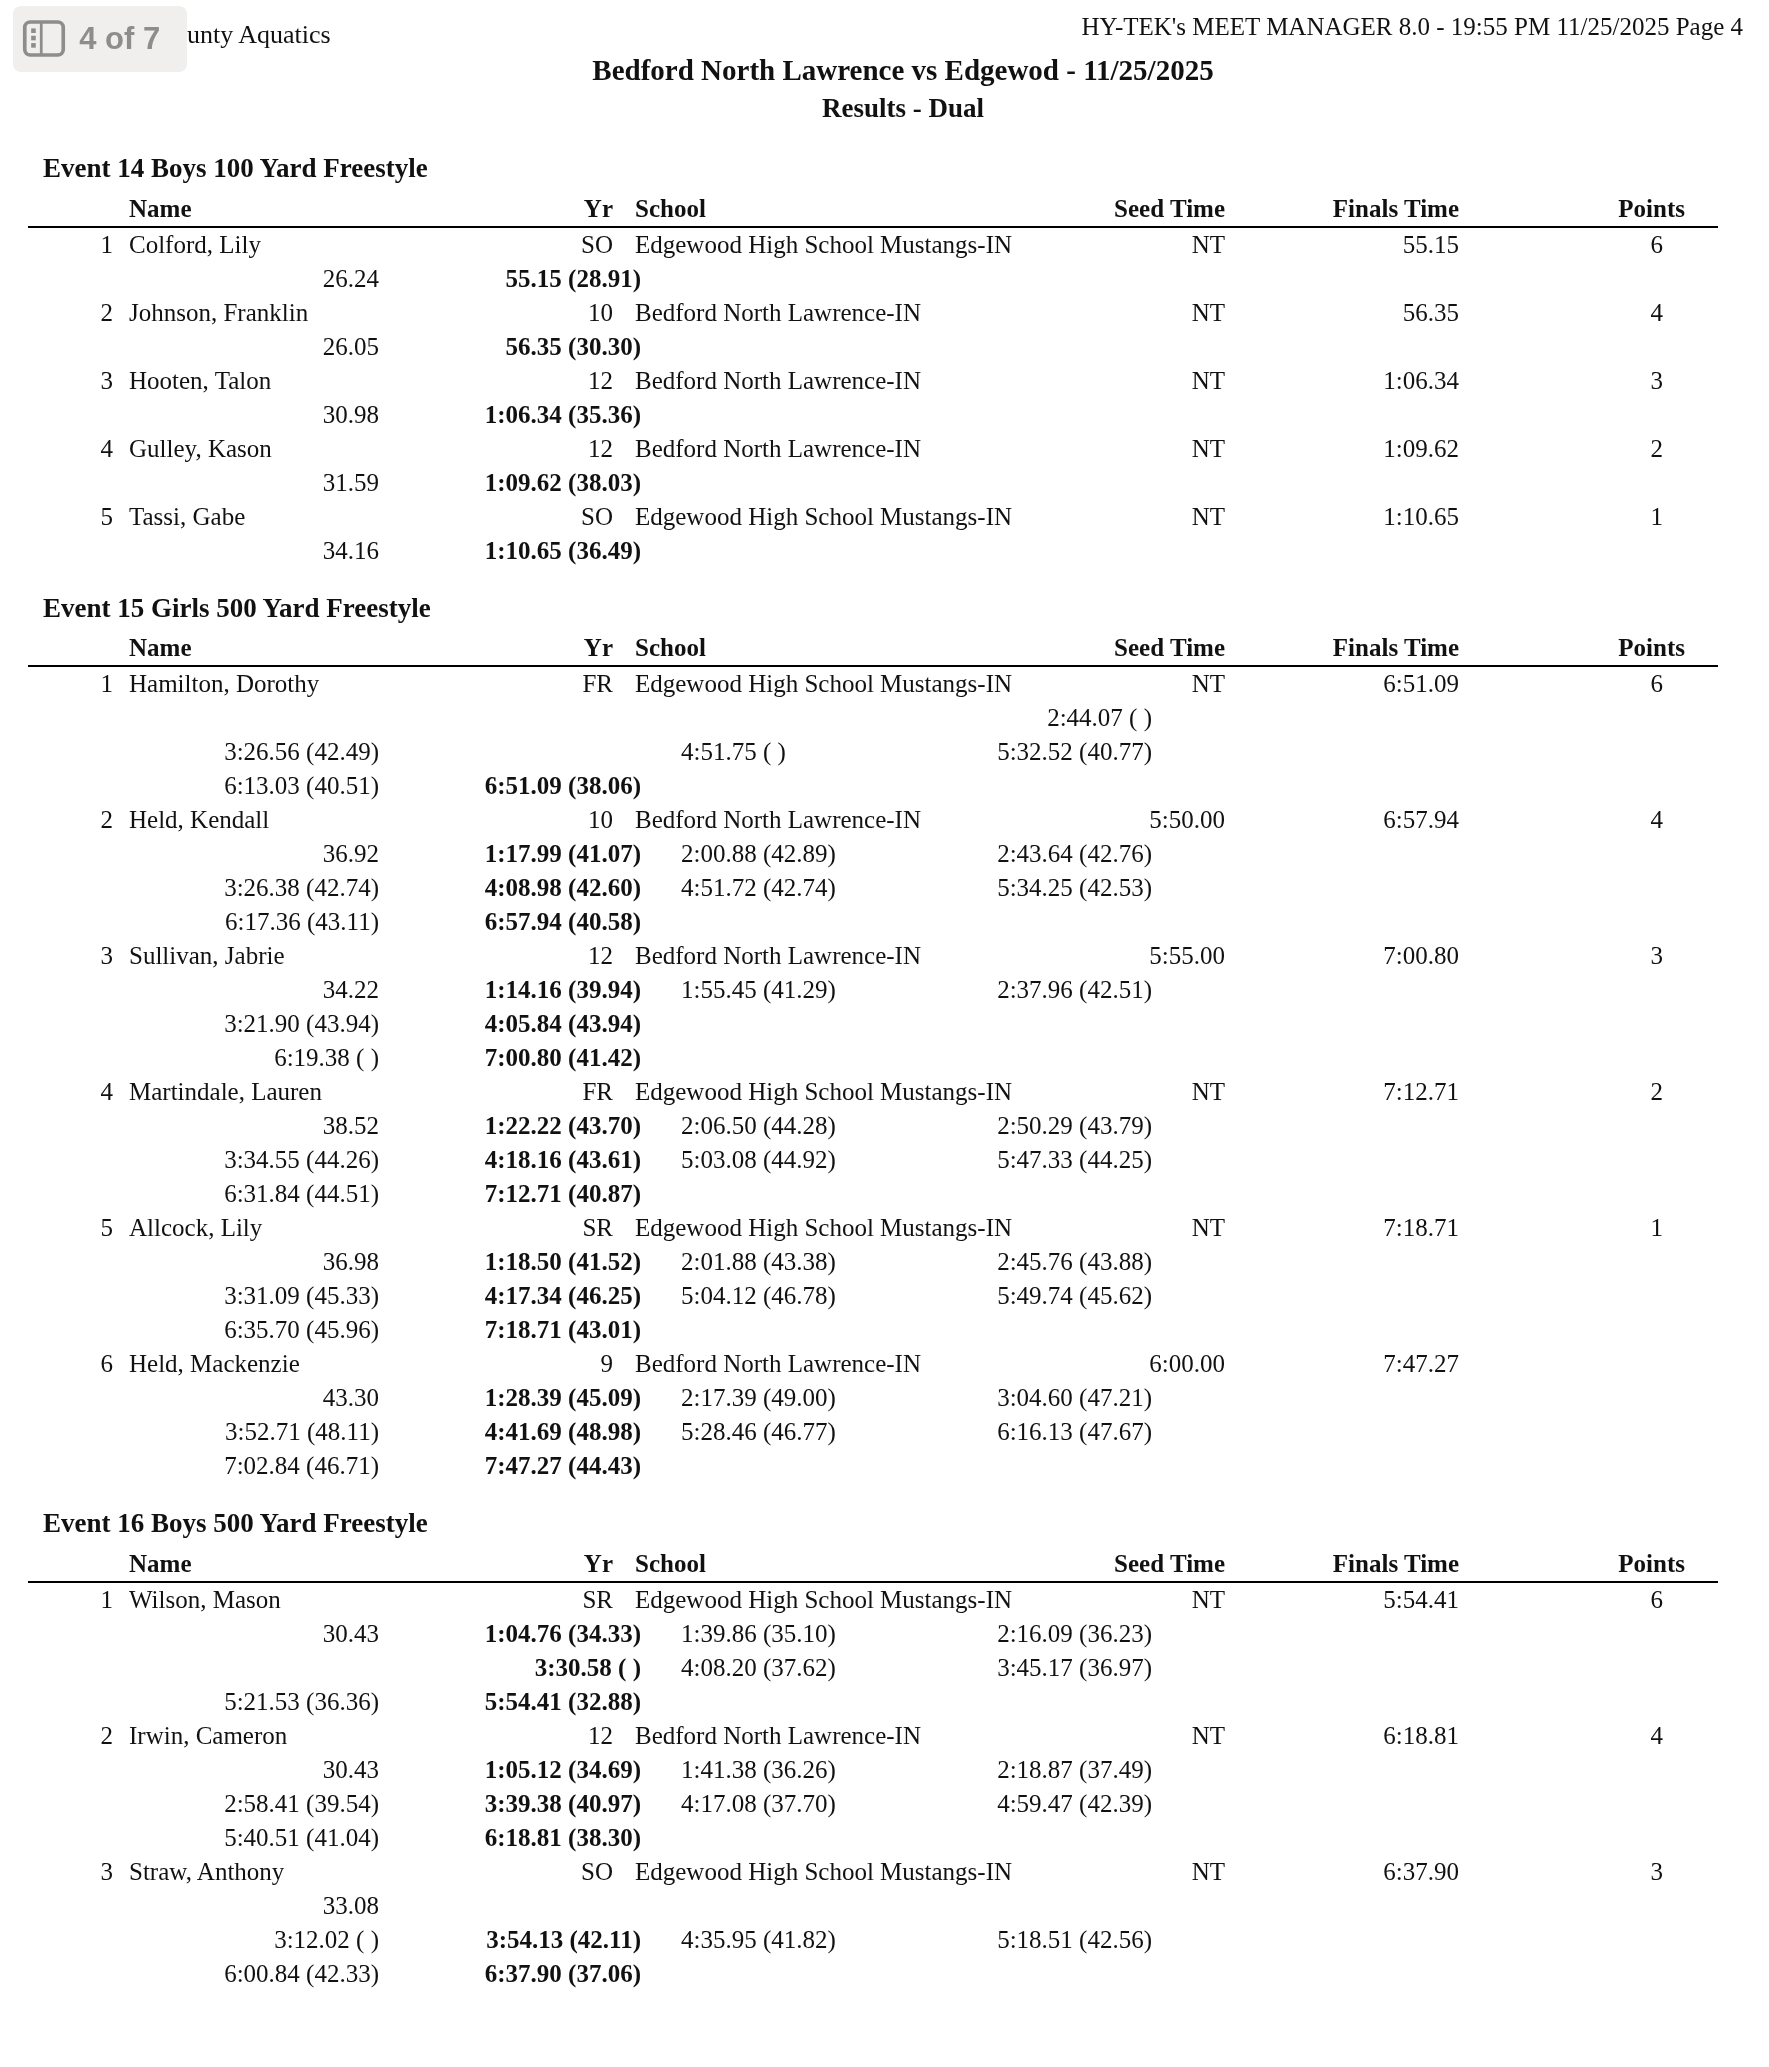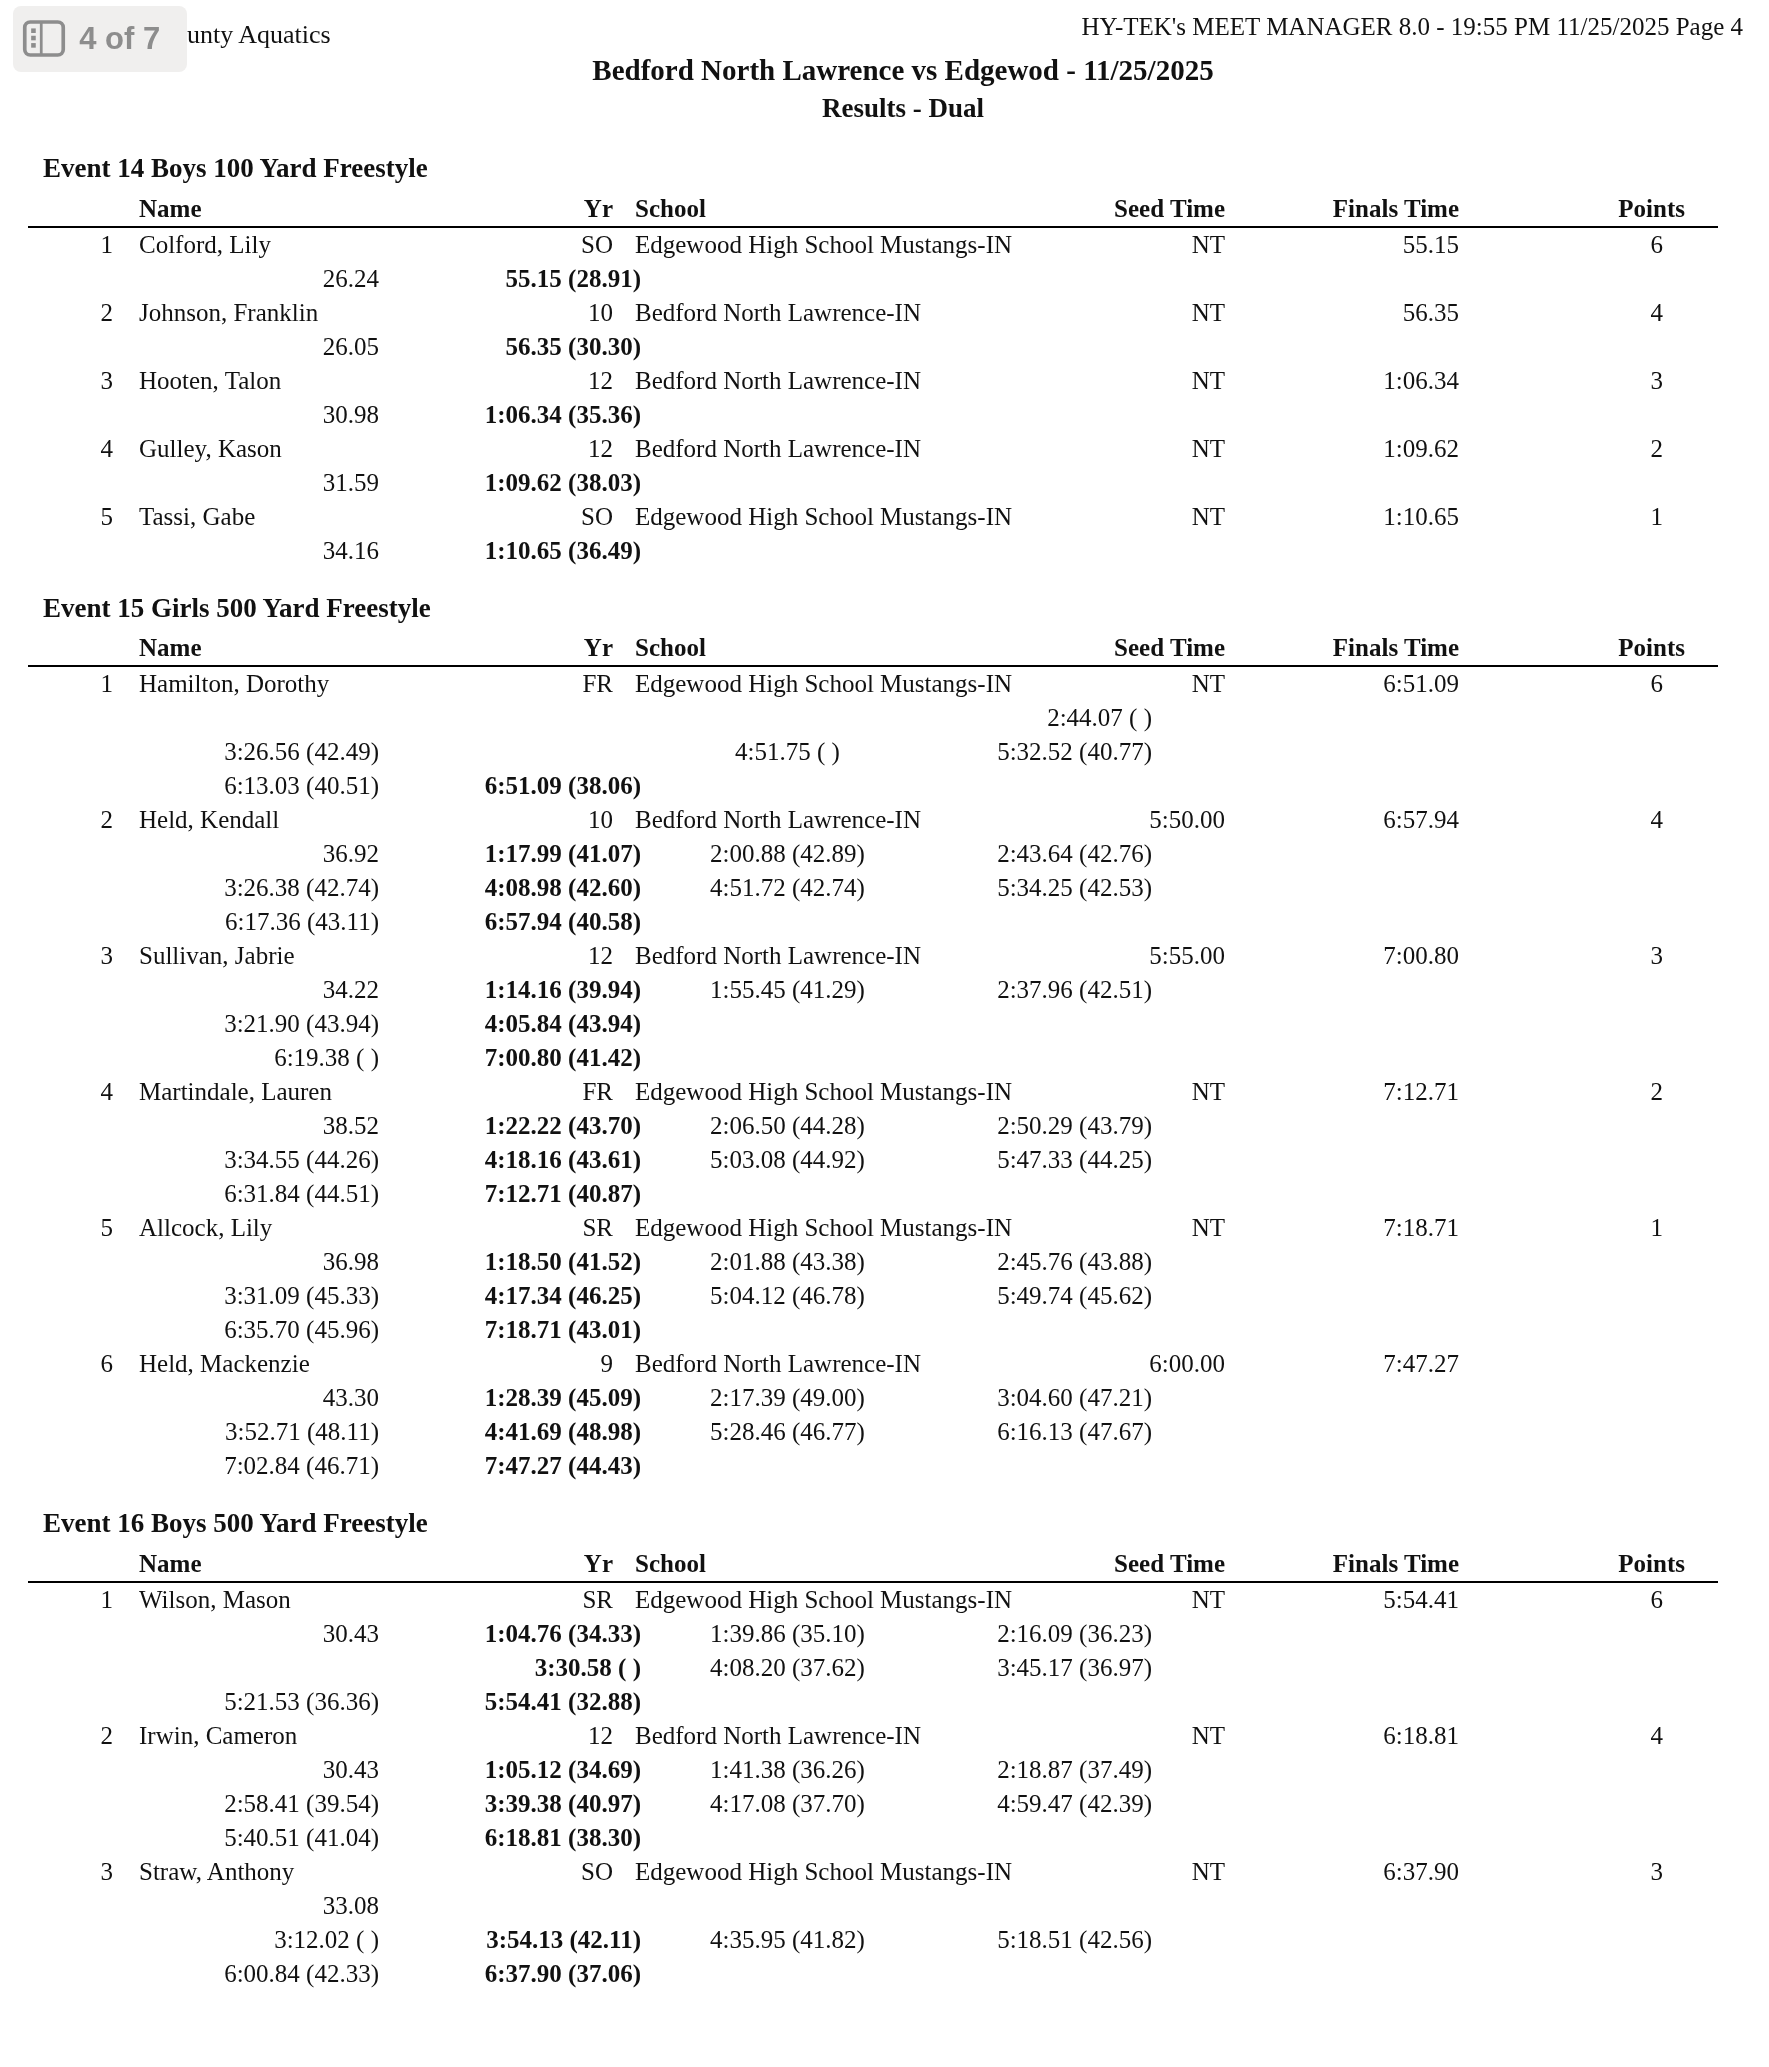--- a/index.html
+++ b/index.html
@@ -27,31 +27,31 @@
   
   #events{position:relative;margin-top:24px;}
   .event-title{margin:24px 0 5.5px 43px;font-size:27px;font-weight:700;line-height:33px;white-space:nowrap;}
   .thead{position:relative;height:37px;font-weight:700;font-size:25px;}
   .thead .rule{position:absolute;left:28px;right:51px;bottom:0;border-bottom:2.8px solid #000;}
   .line{position:relative;height:34px;font-size:25px;line-height:34px;white-space:nowrap;}
   .line span, .thead span{position:absolute;top:0;line-height:34px;}
   .thead span{line-height:35px;}
   
   .c-place {left:37px;  width:76px;  text-align:right;}
-  .c-name  {left:139px;}
+  .c-name  {left:129px;}
   .c-yr    {left:517px; width:96px; text-align:right;}
   .c-school{left:635px;}
   .c-seed  {left:1015px;width:210px; text-align:right;}
   .c-finals{left:1255px;width:204px; text-align:right;}
   .c-pointsh{left:1523px;width:162px;text-align:right;}
   .c-points{left:1504px;width:159px; text-align:right;}
   
   .s-0{left:166px; width:213px;text-align:right;}
   .s-1{left:428px; width:213px;text-align:right;font-weight:bold;}
-  .s-2{left:681px; width:213px;text-align:center;}
+  .s-2{left:681px; width:213px;text-align:left;}
   .s-3{left:939px;width:213px;text-align:right;}
 </style>
 </head>
 <body>
 
 <div class="viewer-badge">
   <span style="display:inline-flex;">
     <svg width="44" height="39" viewBox="0 0 48 42" fill="none">
       <rect x="3" y="3" width="42" height="36" rx="6" stroke="#8d8d8d" stroke-width="4"></rect>
       <rect x="10" y="10" width="5" height="5" fill="#8d8d8d"></rect>

